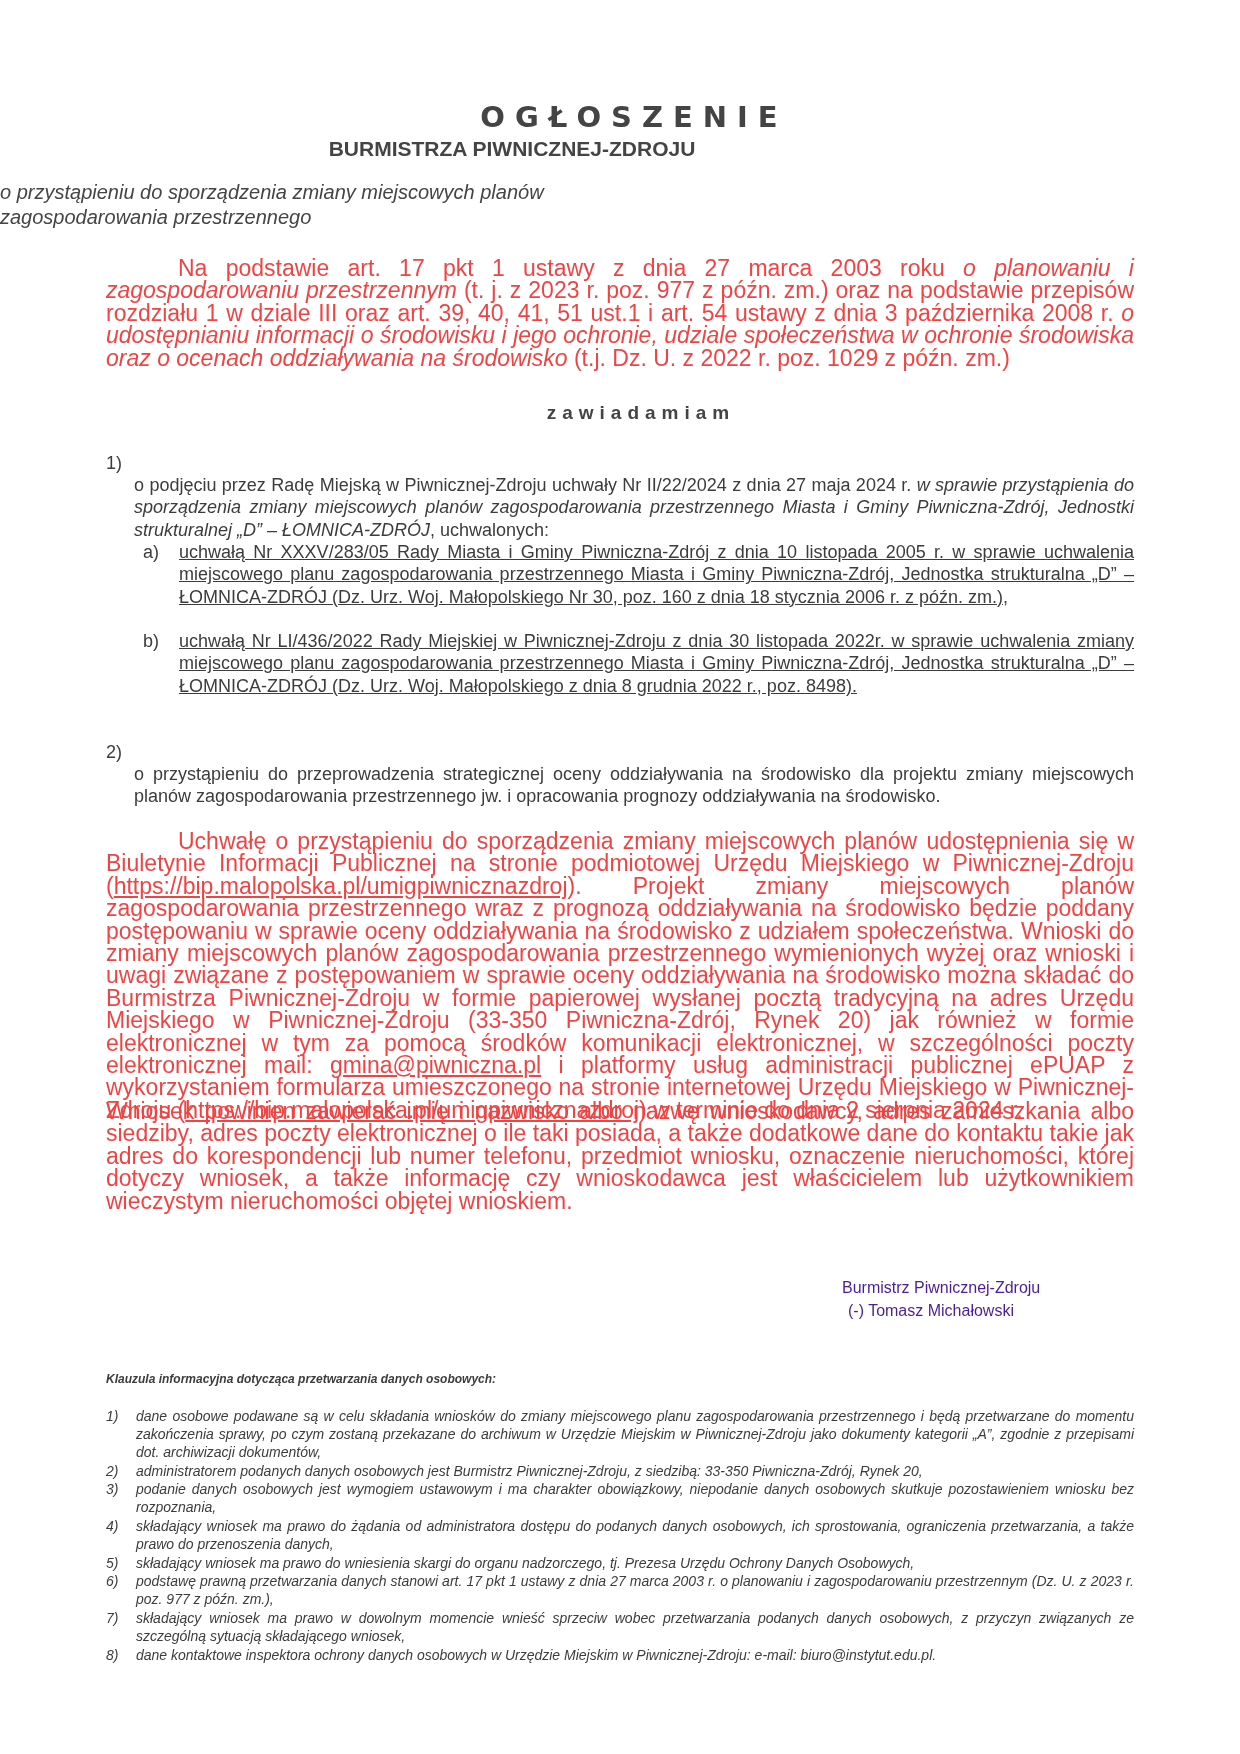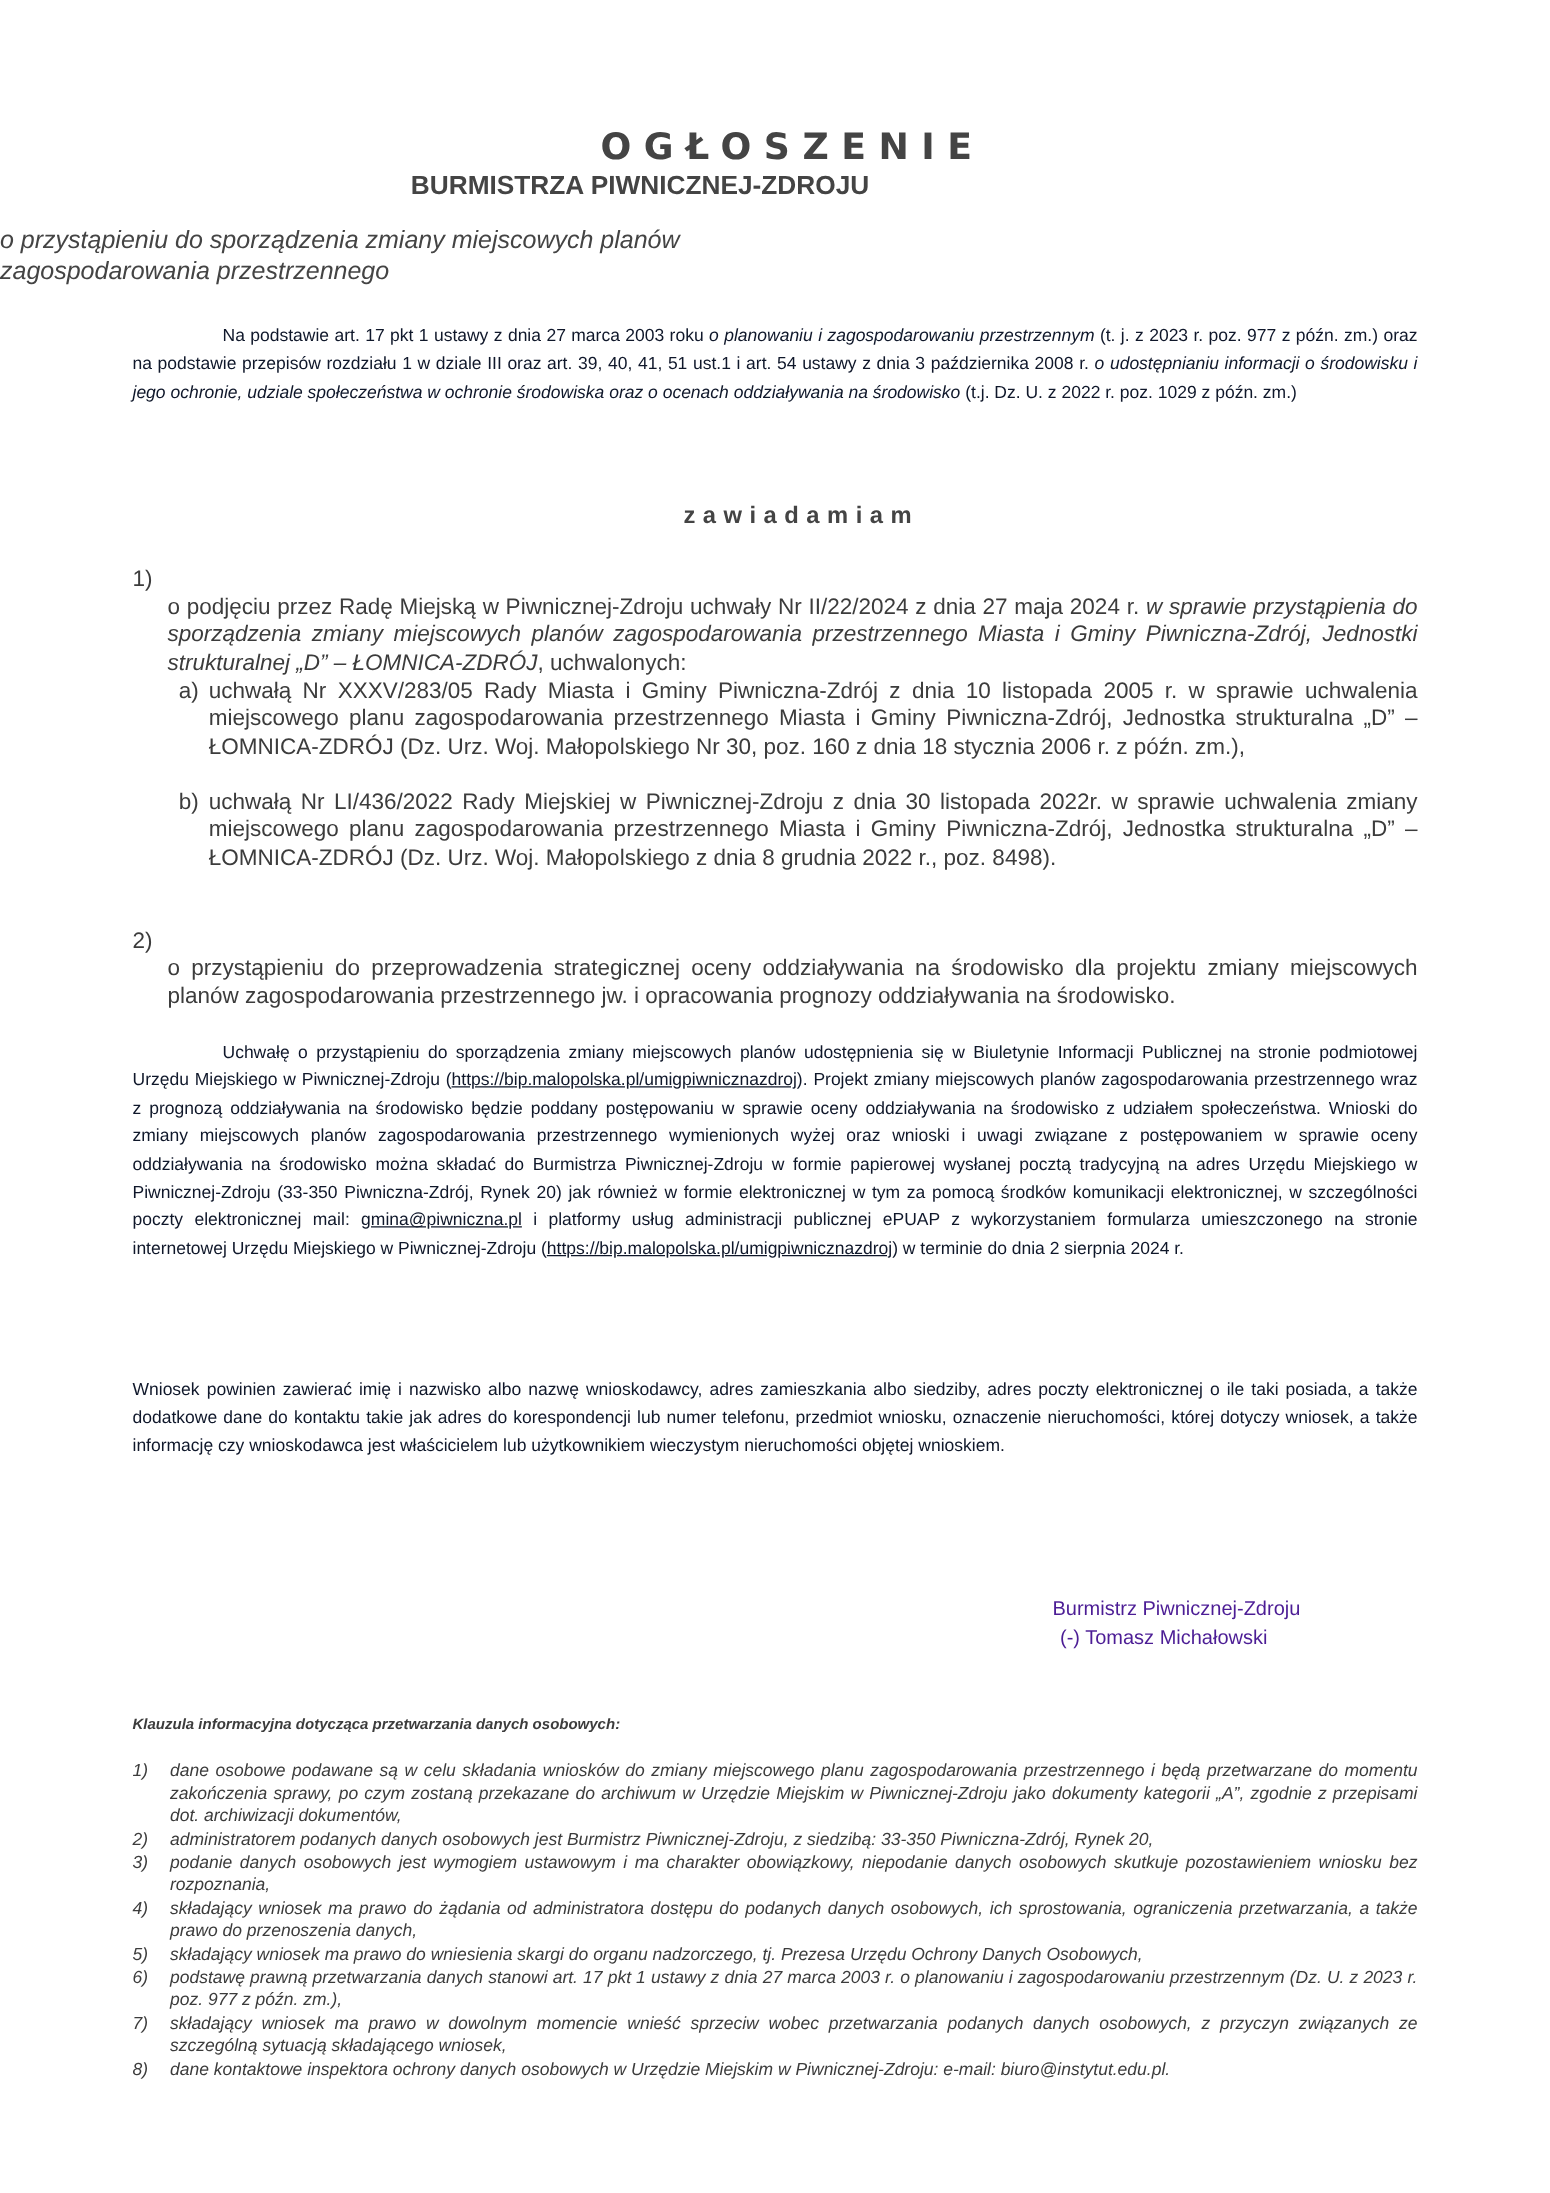--- a/index.html
+++ b/index.html
@@ -17,33 +17,33 @@
   .subtitle {
     position: absolute; left: 0; width: 1024px; top: 137px;
     text-align: center; font-size: 21px; font-weight: bold; color: #444;
   }
   .subject {
     position: absolute; left: 0; width: 1240px; top: 180px;
     text-align: left; font-size: 20px; font-style: italic; line-height: 25px; color: #444;
   }
   .para {
     position: absolute; left: 106px; width: 1028px;
-    font-size: 14px; line-height: 22.4px; text-align: justify; color: #0f172a;
+    font-size: 23px; line-height: 22.4px; text-align: justify; color: #ef4444;
   }
   .indent { text-indent: 72px; }
   .notify {
     position: absolute; left: 0; width: 1240px; top: 402px;
     text-align: center; font-size: 19px; font-weight: bold; letter-spacing: 6px; color: #444; padding-left: 21px;
   }
   .numitem { position: absolute; left: 106px; width: 1028px; font-size: 18px; line-height: 22.4px; color: #3c3c3c; }
   .numitem .num { position: absolute; left: 0; top: 0; }
   .numitem .body { margin-left: 28px; text-align: justify; margin-top: 22px; }
   .subitem { position: absolute; left: 143px; width: 991px; font-size: 18px; line-height: 22.4px; color: #3c3c3c; }
   .subitem .num { position: absolute; left: 0; top: 0; }
-  .subitem .body { margin-left: 24px; text-align: justify; }
+  .subitem .body { margin-left: 36px; text-align: justify; text-decoration: underline; }
   i, .it { font-style: italic; }
   u, .link { text-decoration: underline; }
   .sign { position: absolute; left: 842px; top: 1276px; font-size: 16px; line-height: 23px; color: #4c1d95; }
   .sign .name { padding-left: 6px; }
   .clause-title {
     position: absolute; left: 106px; top: 1372px; font-size: 12px; font-weight: bold; font-style: italic; color: #3c3c3c;
   }
   .clause { position: absolute; left: 106px; width: 1028px; font-size: 14px; line-height: 18.2px; font-style: italic; color: #3c3c3c; }
   .clause .num { position: absolute; left: 0; top: 0; }
   .clause .body { margin-left: 30px; text-align: justify; }

